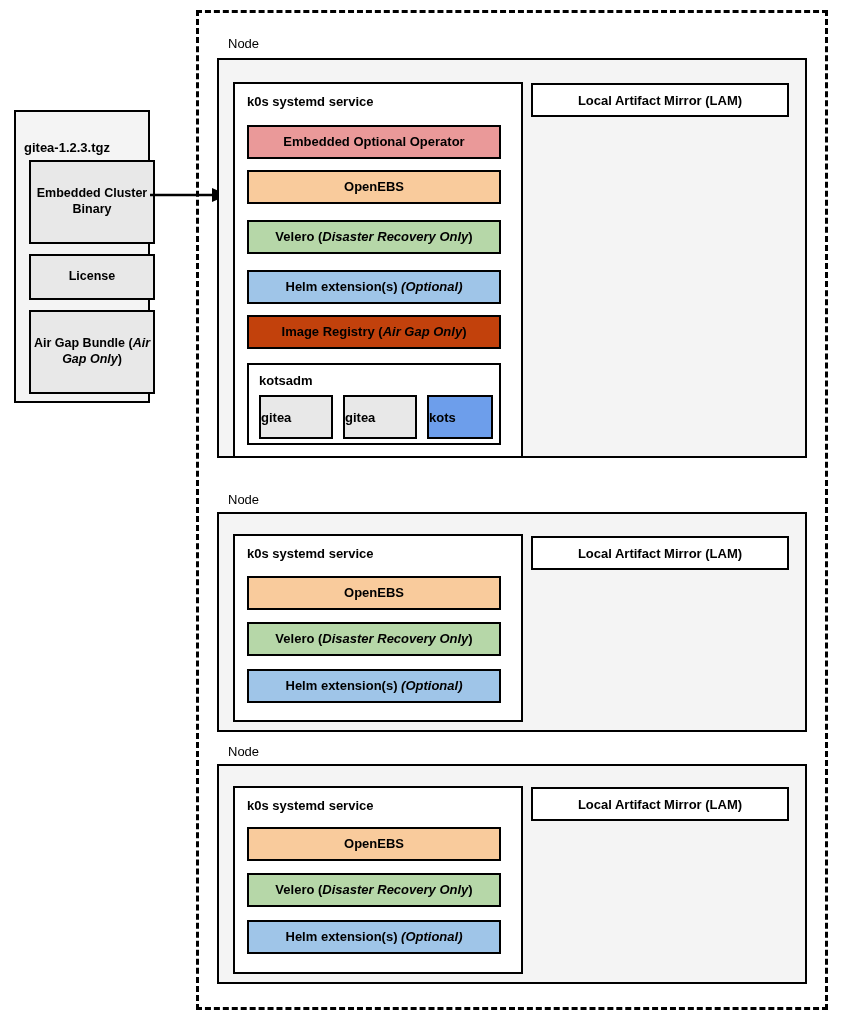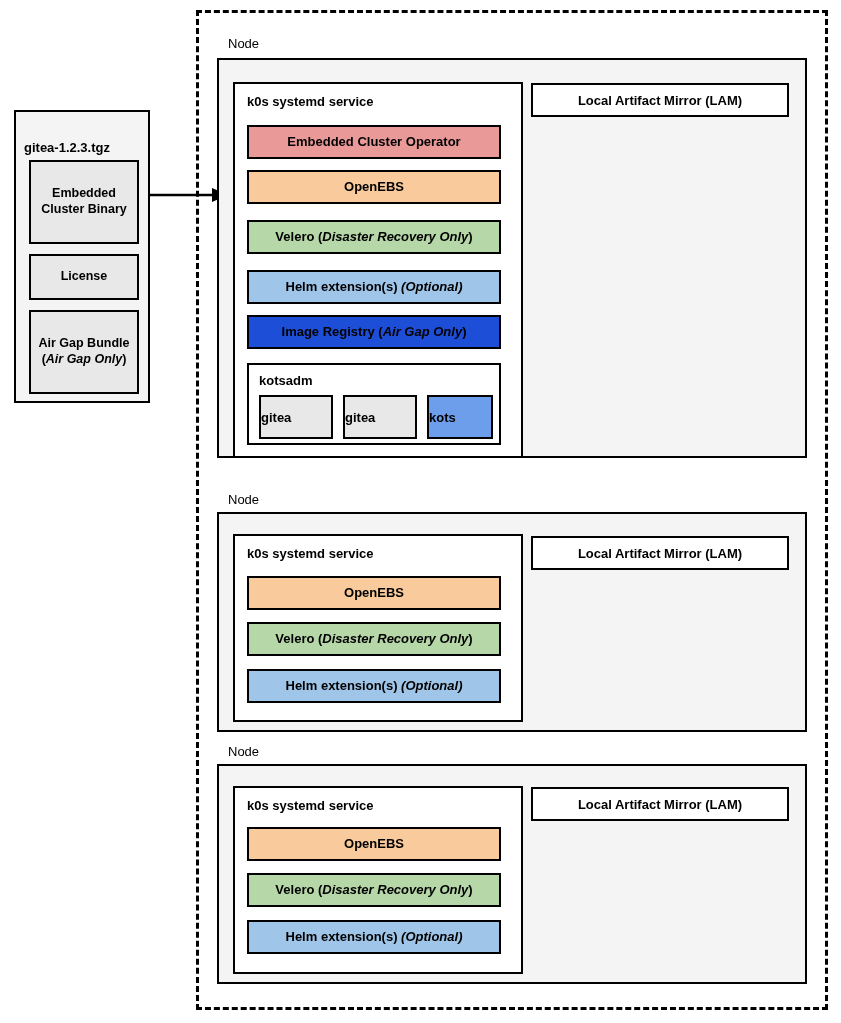--- a/index.html
+++ b/index.html
@@ -39,21 +39,21 @@
     left: 8px;
     top: 8px;
     font-size: 13px;
     font-weight: bold;
     white-space: nowrap;
     margin-top: 20px;
   }
   .bundle-item {
     position: absolute;
     left: 13px;
-    width: 110px;
+    width: 126px;
     background: #e8e8e8;
     border: 2px solid #000;
     box-sizing: border-box;
     display: flex;
     align-items: center;
     justify-content: center;
     text-align: center;
     font-size: 12.5px;
     font-weight: bold;
     line-height: 1.25;
@@ -195,32 +195,32 @@
 
   <div class="k0s-box" style="left:233px; top:82px; width:290px; height:376px;">
     <div class="k0s-title">k0s systemd service</div>
   </div>
 
   <div class="lam-box" style="left:531px; top:83px; width:258px; height:34px;">
     <span>Local Artifact Mirror (LAM)</span>
   </div>
 
   <div class="comp" style="left:247px; top:125px; width:254px; height:34px; background:#ea9999;">
-    <span><span>Embedded Cluster Operator</span><span class="it"></span><span></span></span>
+    <span><span>Embedded Optional Operator</span><span class="it"></span><span></span></span>
   </div>
   <div class="comp" style="left:247px; top:170px; width:254px; height:34px; background:#f9cb9c;">
     <span><span>OpenEBS</span><span class="it"></span><span></span></span>
   </div>
   <div class="comp" style="left:247px; top:220px; width:254px; height:34px; background:#b6d7a8;">
     <span><span>Velero (</span><span class="it">Disaster Recovery Only</span><span>)</span></span>
   </div>
   <div class="comp" style="left:247px; top:270px; width:254px; height:34px; background:#9fc5e8;">
     <span><span>Helm extension(s) </span><span class="it">(Optional)</span><span></span></span>
   </div>
-  <div class="comp" style="left:247px; top:315px; width:254px; height:34px; background:#1d4ed8;">
+  <div class="comp" style="left:247px; top:315px; width:254px; height:34px; background:#c2410c;">
     <span><span>Image Registry (</span><span class="it">Air Gap Only</span><span>)</span></span>
   </div>
 
   <div class="kotsadm-box" style="left:247px; top:363px; width:254px; height:82px;">
     <div class="kotsadm-title">kotsadm</div>
     <div class="pod" style="left:10px; width:74px; background:#e8e8e8;">
       <span>gitea</span>
     </div>
     <div class="pod" style="left:94px; width:74px; background:#e8e8e8;">
       <span>gitea</span>

